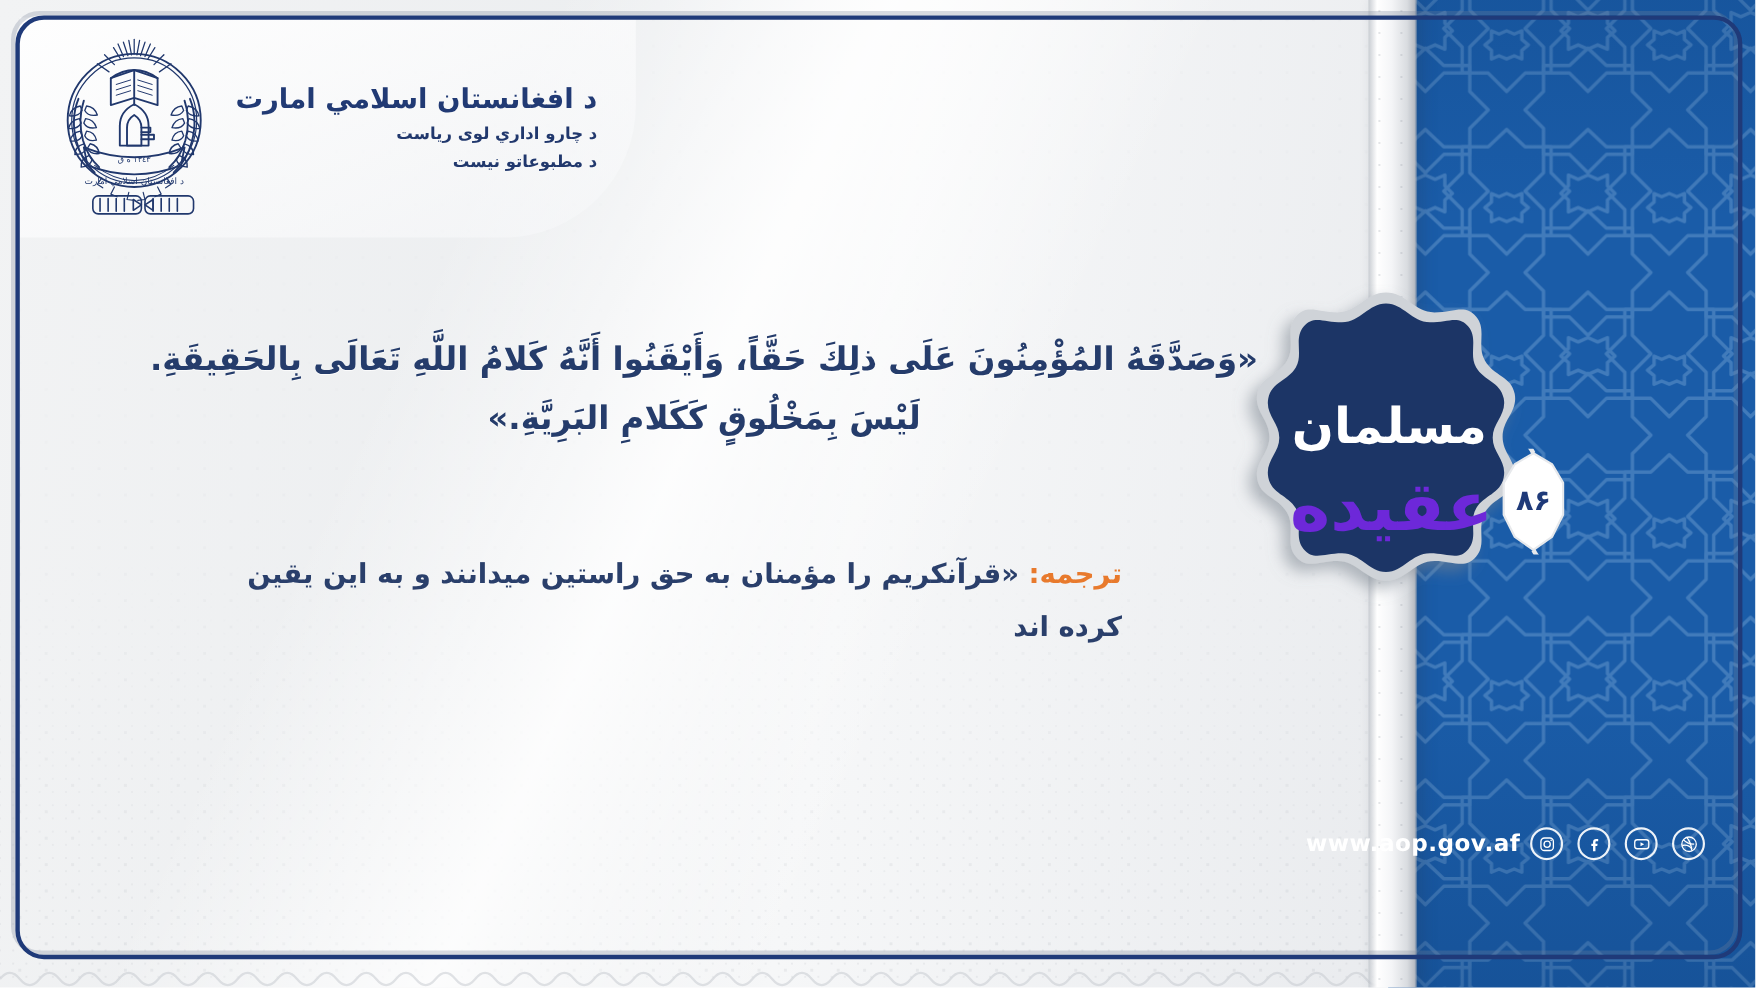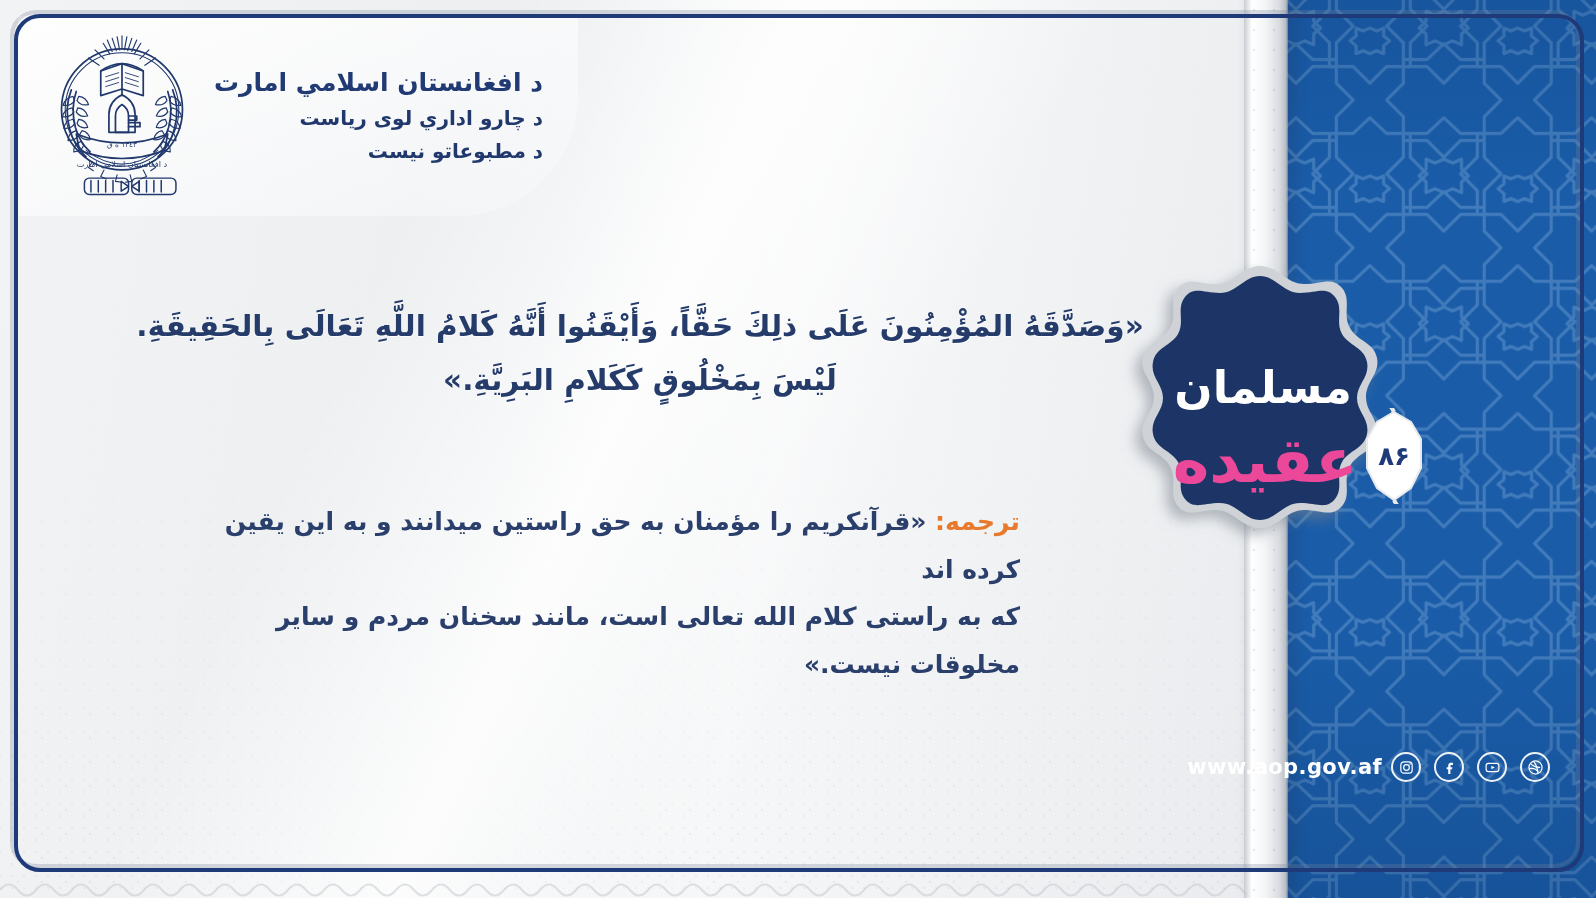--- a/index.html
+++ b/index.html
@@ -141,21 +141,21 @@
   }
   .ht-main{
     font-size:25px;
     font-weight:700;
     color:#213a74;
     letter-spacing:.5px;
     white-space:nowrap;
     line-height:1.35;
   }
   .ht-sub{
-    font-size:20px;
+    font-size:15px;
     font-weight:700;
     color:#21386d;
     white-space:nowrap;
     line-height:1.45;
   }
 
   
   .quote{
     position:absolute;
     left:60px;top:300px;
@@ -209,21 +209,21 @@
     align-items:center;justify-content:center;
     direction:rtl;
     pointer-events:none;
   }
   .badge-top{
     font-size:45px;font-weight:700;color:#ffffff;
     line-height:1.0;letter-spacing:1px;
     margin-bottom:20px;margin-right:-6px;
   }
   .badge-bottom{
-    font-size:62px;font-weight:700;color:#ec4899;
+    font-size:62px;font-weight:700;color:#6d28d9;
     line-height:1.0;letter-spacing:1px;
     margin-right:-10px;
   }
   .num-badge{
     position:absolute;
     left:266px;top:150px;
     width:86px;height:96px;
     z-index:8;
     display:flex;align-items:center;justify-content:center;
   }
@@ -410,21 +410,20 @@
     </div>
   </div>
 
   <div class="quote">
     <div class="quote-line">«وَصَدَّقَهُ المُؤْمِنُونَ عَلَى ذلِكَ حَقَّاً، وَأَيْقَنُوا أَنَّهُ كَلامُ اللَّهِ تَعَالَى بِالحَقِيقَةِ.</div>
     <div class="quote-line">لَيْسَ بِمَخْلُوقٍ كَكَلامِ البَرِيَّةِ.»</div>
   </div>
 
   <div class="translation">
     <div class="tr-line"><span class="tr-label">ترجمه:</span><span> «قرآنکریم را مؤمنان به حق راستین میدانند و به این یقین کرده اند</span></div>
-    <div class="tr-line">که به راستی کلام الله تعالی است، مانند سخنان مردم و سایر مخلوقات نیست.»</div>
   </div>
 
   <div class="badge-wrap">
     <svg width="350" height="340" viewBox="0 0 350 340">
       <defs>
         <filter id="bshadow" x="-30%" y="-30%" width="170%" height="170%">
           <feDropShadow dx="-7" dy="7" stdDeviation="7" flood-color="#7b8590" flood-opacity="0.55"></feDropShadow>
         </filter>
       </defs>
       <g filter="url(#bshadow)">

